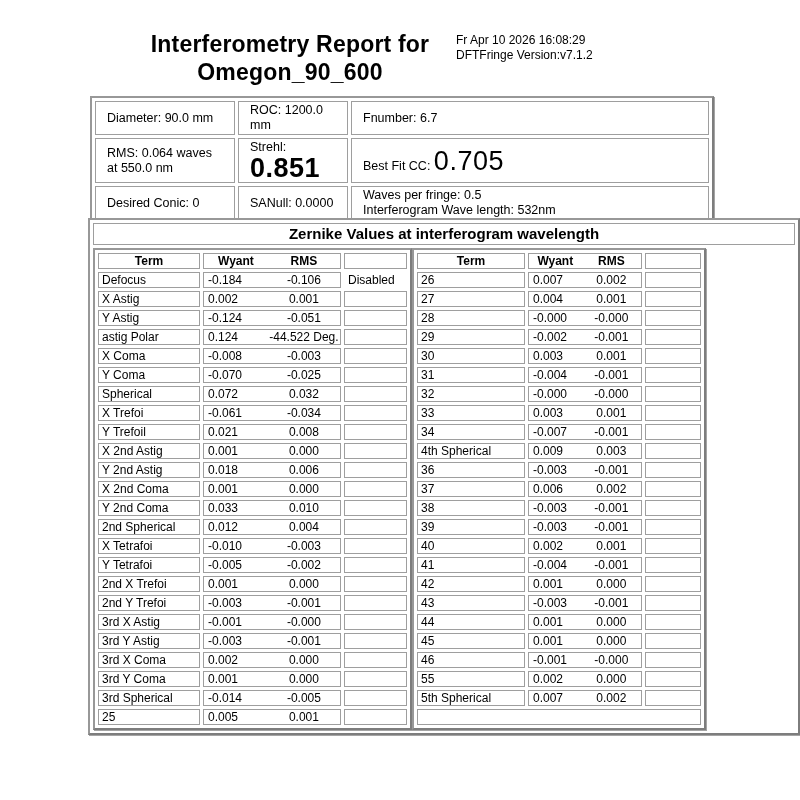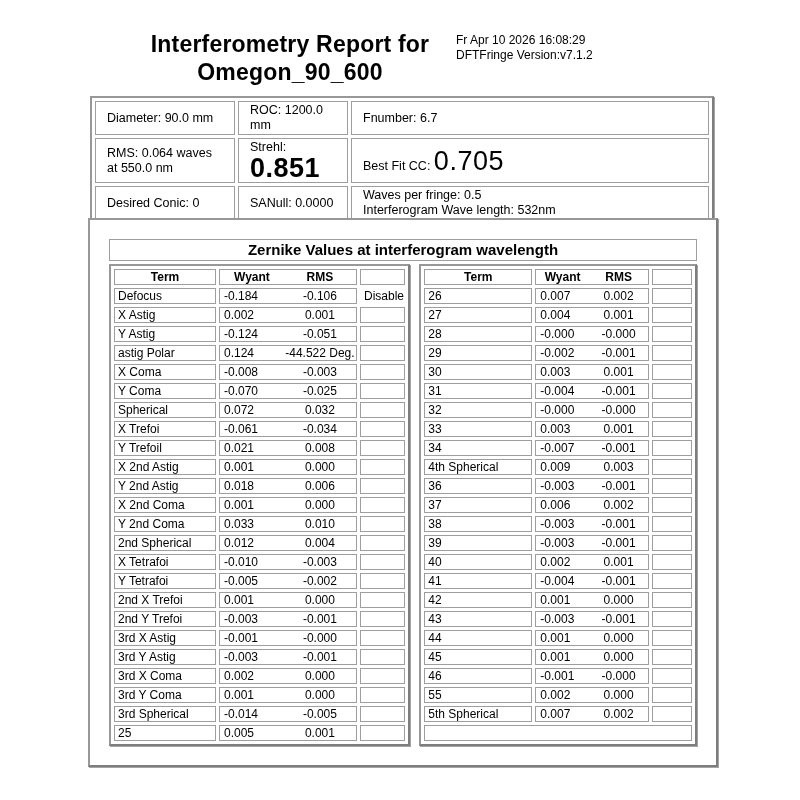--- a/index.html
+++ b/index.html
@@ -44,29 +44,29 @@
   }
   table.stable tr.bigrow td { height: 32px; }
   td.v-top { vertical-align: top; }
   td.v-bottom { vertical-align: bottom; padding-bottom: 1px; }
   .bignum { font-size: 27px; line-height: 26px; letter-spacing: 0.5px; }
   .bold { font-weight: bold; }
   .lbl { font-size: 12.5px; }
 
   
   .zcontainer {
-    position: absolute; left: 88px; top: 218px; width: 630px;
-    padding: 19px;
+    position: absolute; left: 88px; top: 218px; width: 712px;
+    padding: 3px;
   }
   .ztitle {
     border: 1px solid #9e9e9e;
     text-align: center; font-weight: bold; font-size: 15px;
     height: 22px; line-height: 20px; margin-bottom: 3px;
   }
-  .zcols { display: flex; gap: 9px; align-items: flex-start; }
+  .zcols { display: flex; gap: 0; align-items: flex-start; }
 
   table.ztable {
     border-collapse: separate; border-spacing: 3px; table-layout: fixed;
   }
   table.ztable td {
     border: 1px solid #9e9e9e;
     height: 16px; font-size: 12px; line-height: 14px;
     padding: 0 0 0 3px; vertical-align: middle; background: #fff;
     overflow: hidden; white-space: nowrap;
   }

